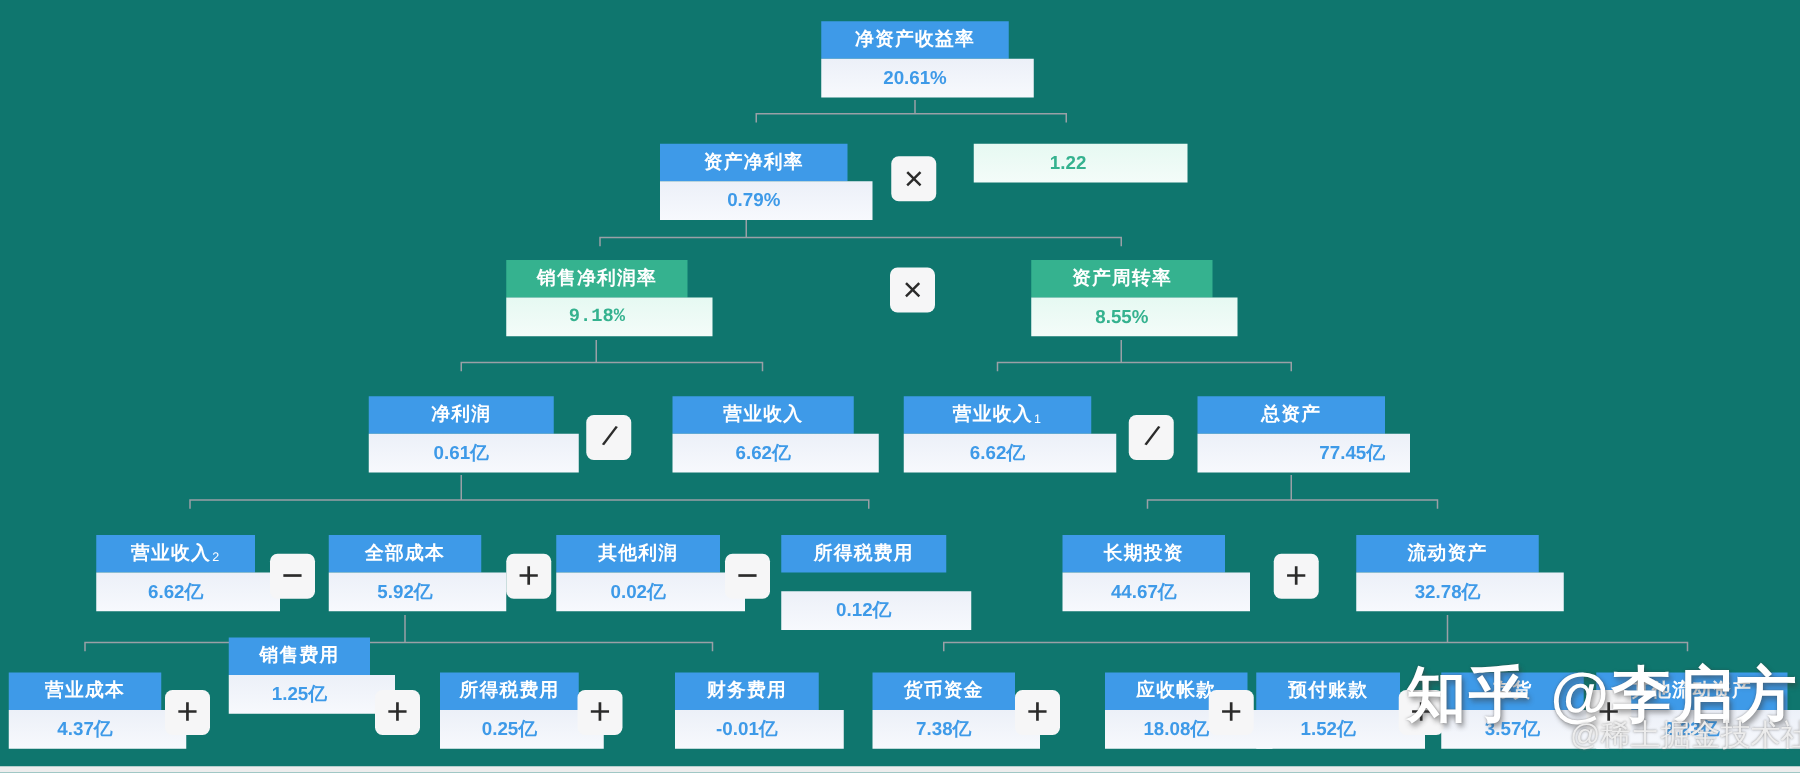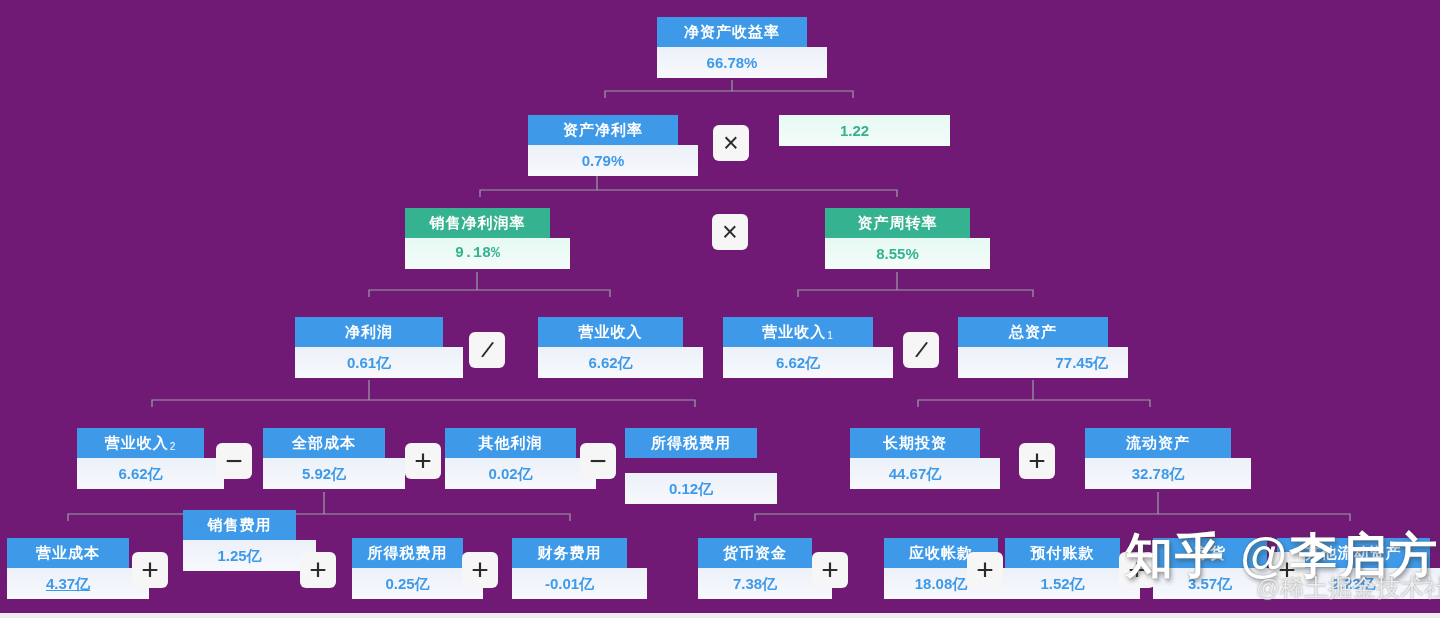--- a/index.html
+++ b/index.html
@@ -1,17 +1,17 @@
 <!DOCTYPE html>
 <html><head>
 <meta charset="utf-8">
 <style>
   html,body{margin:0;padding:0;background:#ffffff;}
   #canvas{
-    position:relative;width:1440px;height:618px;overflow:hidden;background:#701a75;
+    position:relative;width:1440px;height:618px;overflow:hidden;background:#0f766e;
     font-family:"Liberation Sans","DejaVu Sans",sans-serif;
   }
   #connector-svg{position:absolute;left:0;top:0;width:1440px;height:618px;pointer-events:none;}
   #connector-svg path{fill:none;stroke:#9aa0a6;stroke-width:1.2;}
 
   .node{position:absolute;}
   .node .node-header{
     height:30px;line-height:30px;text-align:center;color:#ffffff;
     font-size:15px;font-weight:700;letter-spacing:1px;white-space:nowrap;
   }
@@ -55,21 +55,21 @@
       <path d="M 477 272 L 477 290 M 369 297 L 369 290 L 610 290 L 610 297"></path>
       <path d="M 897 272 L 897 290 M 798 297 L 798 290 L 1033 290 L 1033 297"></path>
       <path d="M 369 380 L 369 400 M 152 407 L 152 400 L 695 400 L 695 407"></path>
       <path d="M 1033 380 L 1033 400 M 918 407 L 918 400 L 1150 400 L 1150 407"></path>
       <path d="M 324 492 L 324 514 M 68 521 L 68 514 L 570 514 L 570 521"></path>
       <path d="M 1158 492 L 1158 514 M 755 521 L 755 514 L 1350 514 L 1350 521"></path>
     </svg>
   <div id="nodes-layer">
       <div class="node blue" style="left: 657px; top: 17px; width: 150px;">
         <div class="node-header"><span>净资产收益率</span></div>
-        <div class="node-value" style="width: 170px;">66.78%</div>
+        <div class="node-value" style="width: 170px;">20.61%</div>
       </div>
       <div class="node blue" style="left: 528px; top: 115px; width: 150px;">
         <div class="node-header"><span>资产净利率</span></div>
         <div class="node-value" style="width: 170px;">0.79%</div>
       </div>
       <div class="node green" style="left: 779px; top: 115px; width: 151px;">
         <div class="node-value" style="width: 171px;">1.22</div>
       </div>
       <div class="node green" style="left: 405px; top: 208px; width: 145px;">
         <div class="node-header"><span>销售净利润率</span></div>
@@ -114,31 +114,31 @@
       <div class="node blue" style="left: 850px; top: 428px; width: 130px;">
         <div class="node-header"><span>长期投资</span></div>
         <div class="node-value" style="width: 150px;">44.67亿</div>
       </div>
       <div class="node blue" style="left: 1085px; top: 428px; width: 146px;">
         <div class="node-header"><span>流动资产</span></div>
         <div class="node-value" style="width: 166px;">32.78亿</div>
       </div>
       <div class="node blue" style="left: 7px; top: 538px; width: 122px;">
         <div class="node-header"><span>营业成本</span></div>
-        <div class="node-value" style="width: 142px; text-decoration: underline;">4.37亿</div>
+        <div class="node-value" style="width: 142px;">4.37亿</div>
       </div>
       <div class="node blue" style="left: 183px; top: 510px; width: 113px;">
         <div class="node-header"><span>销售费用</span></div>
         <div class="node-value" style="width: 133px;">1.25亿</div>
       </div>
       <div class="node blue" style="left: 352px; top: 538px; width: 111px;">
         <div class="node-header"><span>所得税费用</span></div>
         <div class="node-value" style="width: 131px;">0.25亿</div>
       </div>
-      <div class="node blue" style="left: 512px; top: 538px; width: 115px;">
+      <div class="node blue" style="left: 540px; top: 538px; width: 115px;">
         <div class="node-header"><span>财务费用</span></div>
         <div class="node-value" style="width: 135px;">-0.01亿</div>
       </div>
       <div class="node blue" style="left: 698px; top: 538px; width: 114px;">
         <div class="node-header"><span>货币资金</span></div>
         <div class="node-value" style="width: 134px;">7.38亿</div>
       </div>
       <div class="node blue" style="left: 853px; top: 538px; width: 114px; padding-left: 31px;">
         <div class="node-header"><span>应收帐款</span></div>
         <div class="node-value" style="width: 134px;">18.08亿</div>

